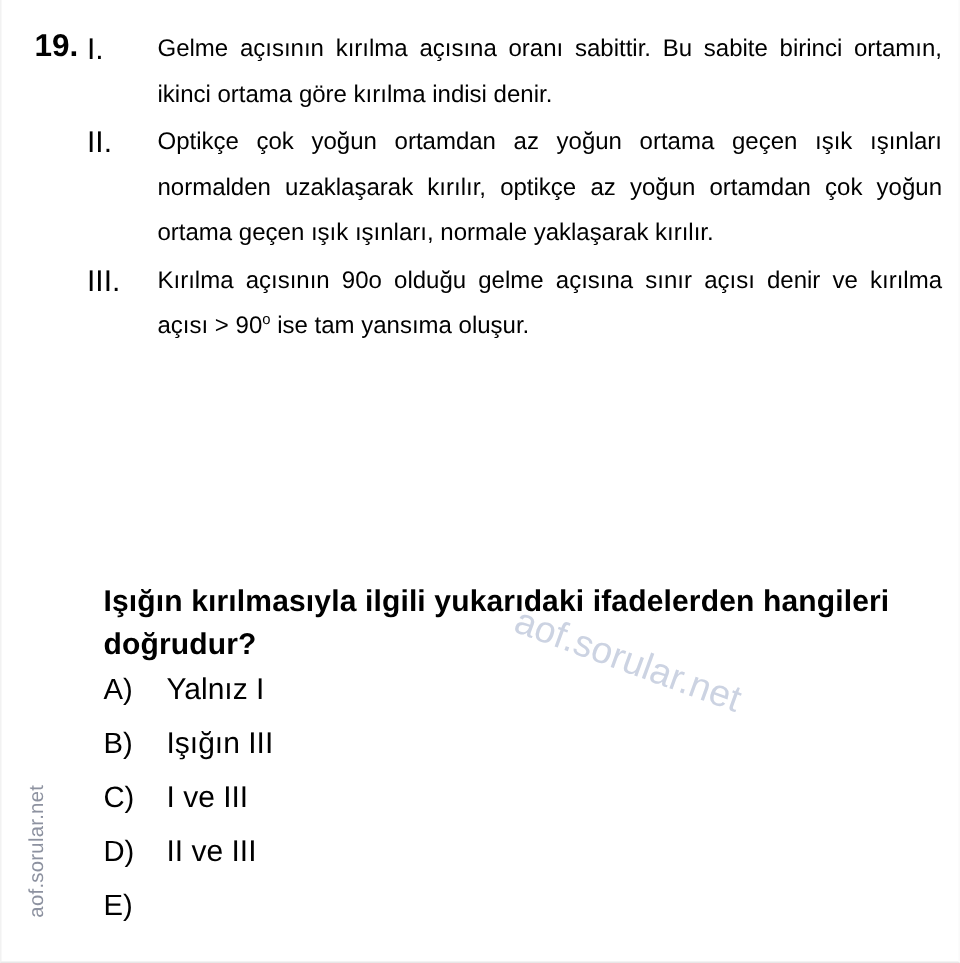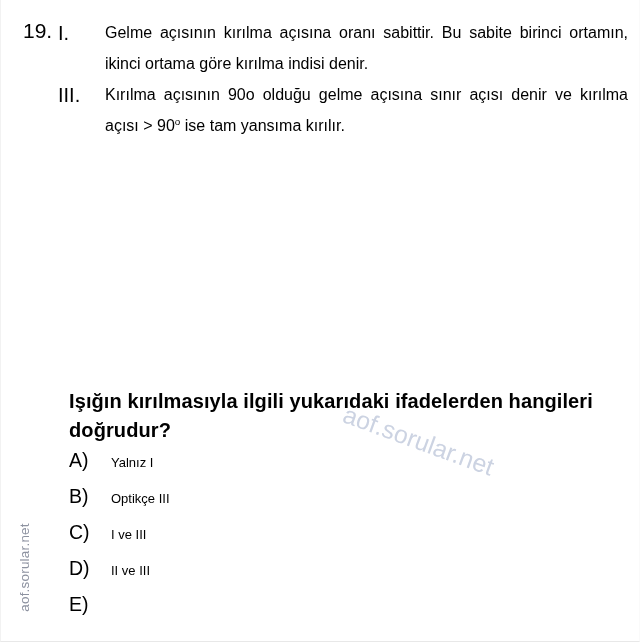--- a/index.html
+++ b/index.html
@@ -66,21 +66,21 @@
     top: 0;
     width: 640px;
     z-index: 3;
   }
 
   .qnum {
     position: absolute;
     left: 22px;
     top: 20px;
     font-size: 21px;
-    font-weight: normal;
+    font-weight: bold;
     line-height: 1;
   }
 
   .roman-list {
     position: absolute;
     left: 57px;
     top: 18px;
     width: 570px;
   }
 
@@ -135,21 +135,21 @@
     display: flex;
     align-items: baseline;
     height: 36px;
   }
   .option-key {
     flex: 0 0 42px;
     font-size: 19.5px;
     line-height: 26px;
   }
   .option-text {
-    font-size: 13px;
+    font-size: 20px;
     line-height: 26px;
     white-space: pre;
   }
 </style>
 </head>
 <body>
 
 <div id="page">
 
   <div class="wm-side" style="color: rgb(141, 146, 160);">aof.sorular.net</div>
@@ -159,40 +159,44 @@
 
     <div class="qnum">19.</div>
 
     <div class="roman-list">
 
       <div class="roman-row">
         <div class="roman-label">I.</div>
         <div class="roman-text">Gelme açısının kırılma açısına oranı sabittir. Bu sabite birinci ortamın, ikinci ortama göre kırılma indisi denir.</div>
       </div>
 
+      <div class="roman-row">
+        <div class="roman-label">II.</div>
+        <div class="roman-text">Optikçe çok yoğun ortamdan az yoğun ortama geçen ışık ışınları normalden uzaklaşarak kırılır, optikçe az yoğun ortamdan çok yoğun ortama geçen ışık ışınları, normale yaklaşarak kırılır.</div>
+      </div>
 
       <div class="roman-row">
         <div class="roman-label">III.</div>
-        <div class="roman-text"><span>Kırılma açısının 90o olduğu gelme açısına sınır açısı denir ve kırılma açısı &gt; 90</span><sup class="deg">o</sup><span> ise tam yansıma kırılır.</span></div>
+        <div class="roman-text"><span>Kırılma açısının 90o olduğu gelme açısına sınır açısı denir ve kırılma açısı &gt; 90</span><sup class="deg">o</sup><span> ise tam yansıma oluşur.</span></div>
       </div>
 
     </div>
 
     <div class="prompt">Işığın kırılmasıyla ilgili yukarıdaki ifadelerden hangileri doğrudur?</div>
 
     <div class="options">
 
       <div class="option-row">
         <div class="option-key">A)</div>
         <div class="option-text">Yalnız I</div>
       </div>
 
       <div class="option-row">
         <div class="option-key">B)</div>
-        <div class="option-text">Optikçe III</div>
+        <div class="option-text">Işığın III</div>
       </div>
 
       <div class="option-row">
         <div class="option-key">C)</div>
         <div class="option-text">I ve III</div>
       </div>
 
       <div class="option-row">
         <div class="option-key">D)</div>
         <div class="option-text">II ve III</div>

